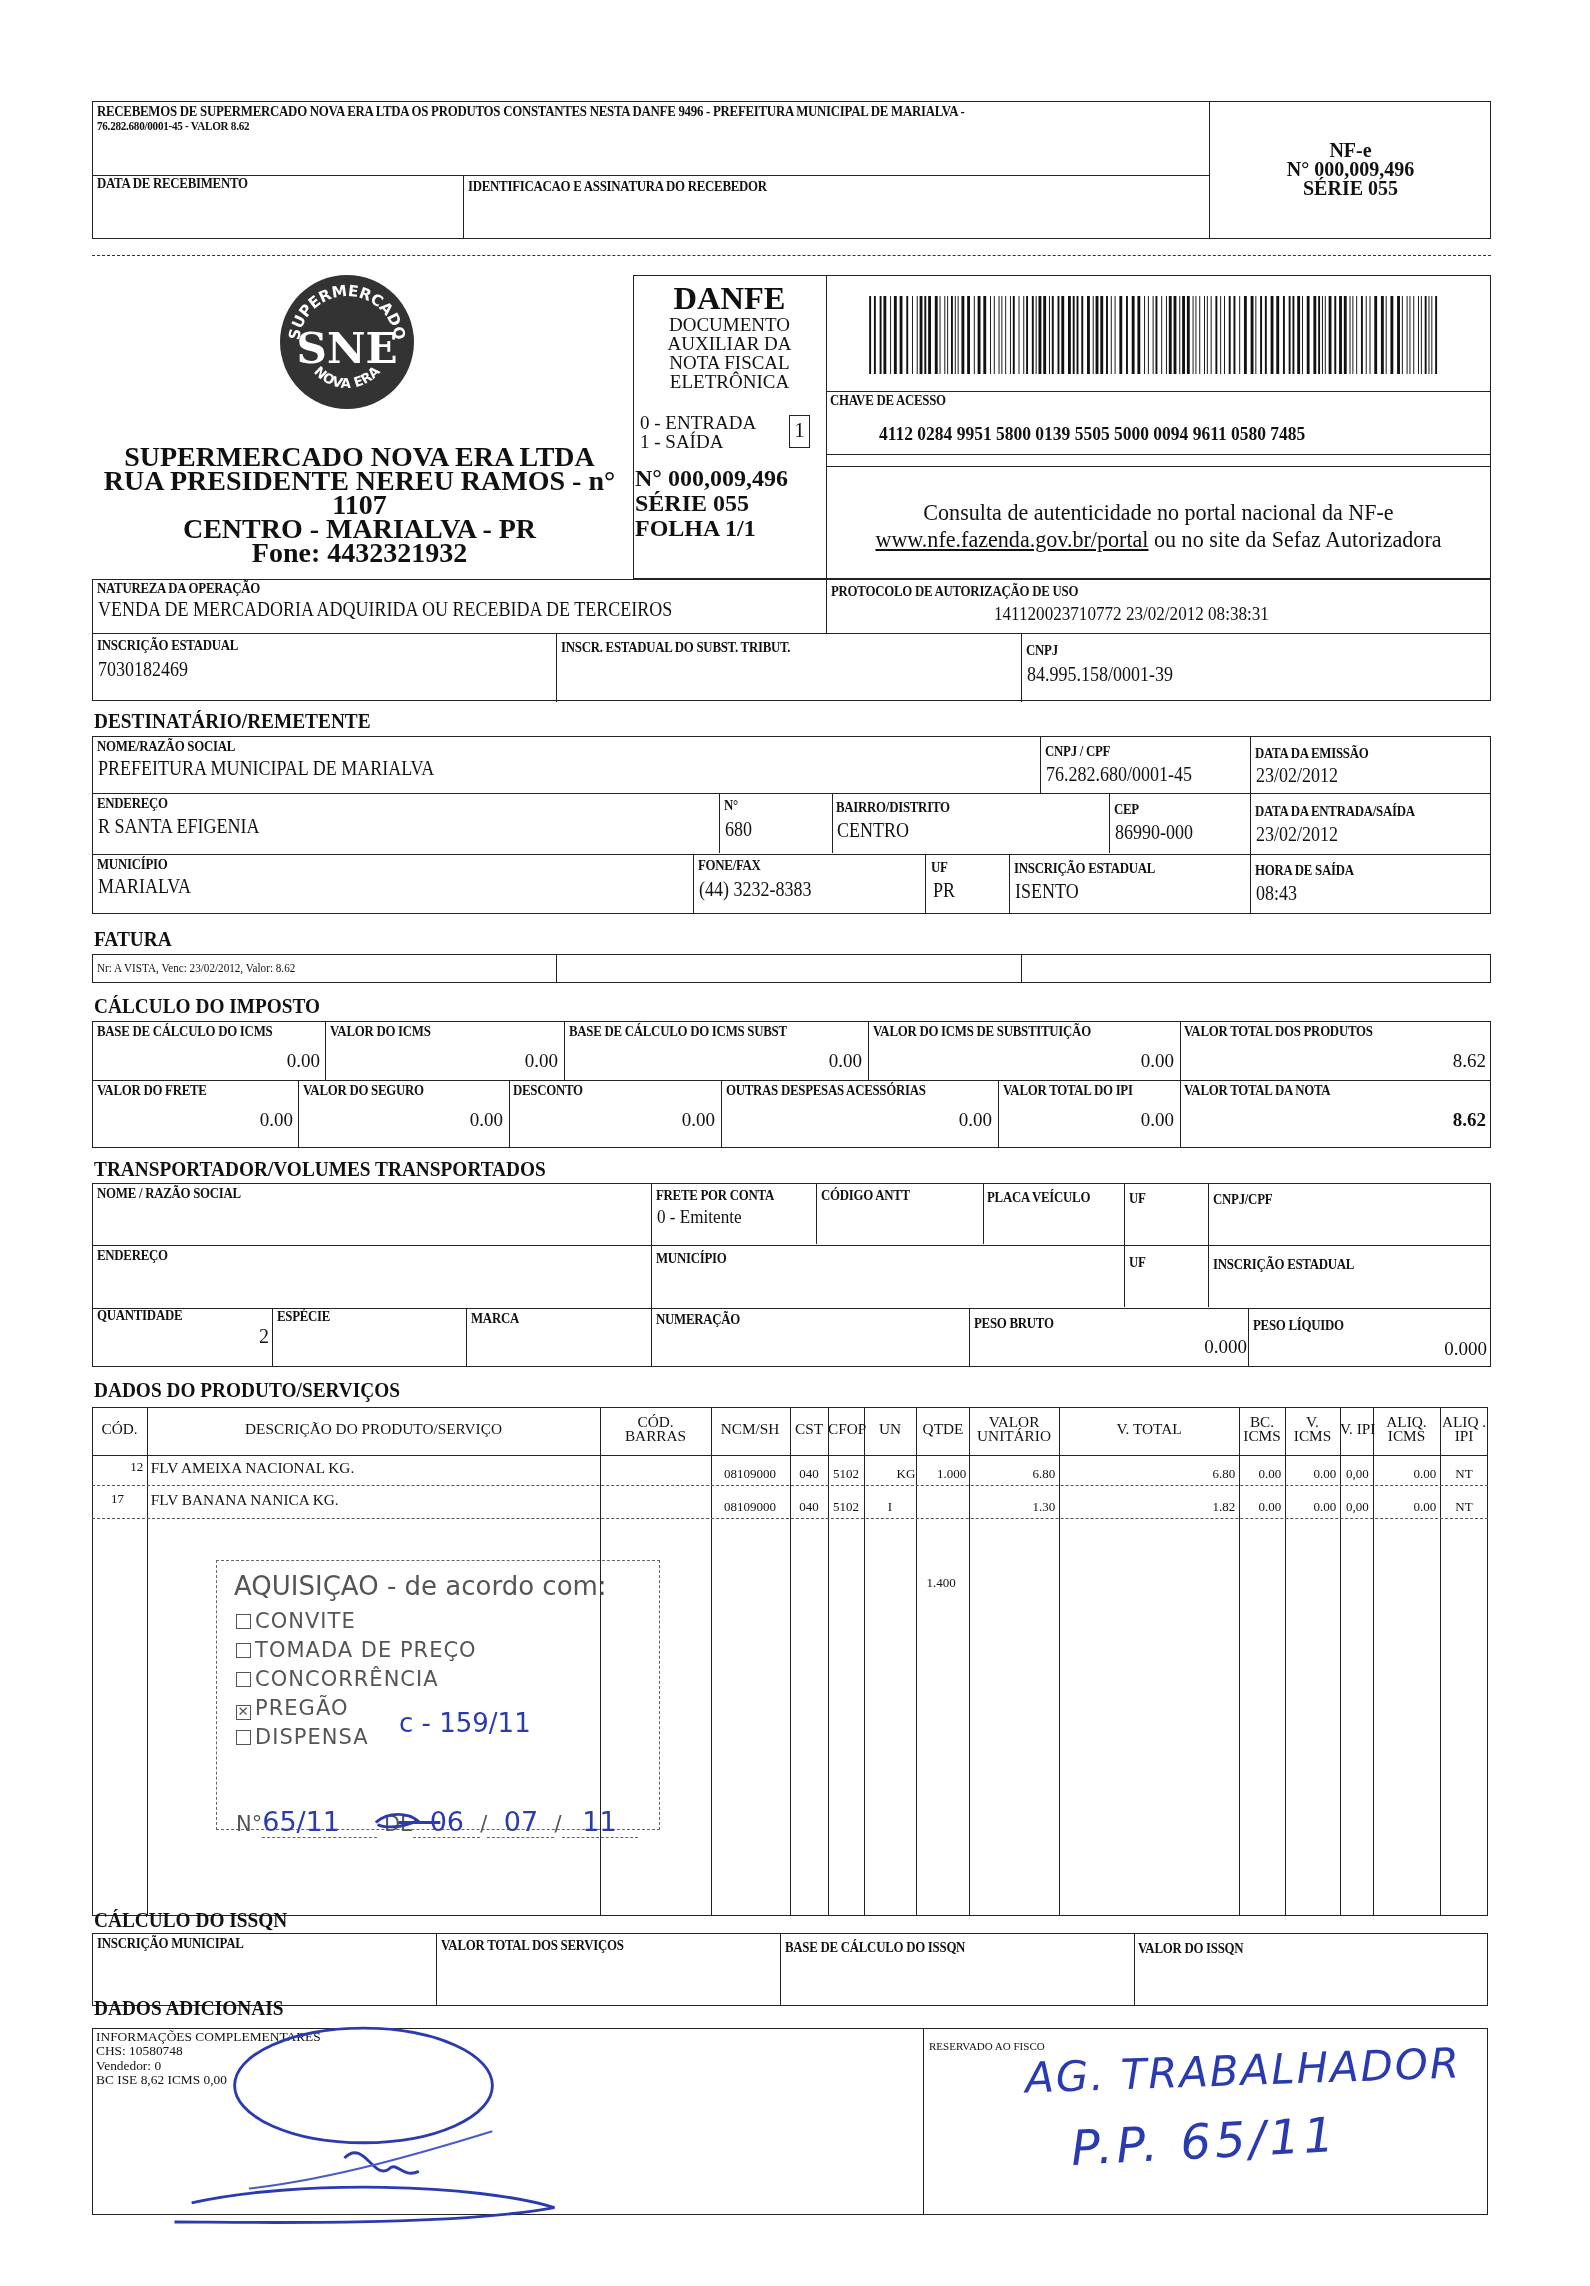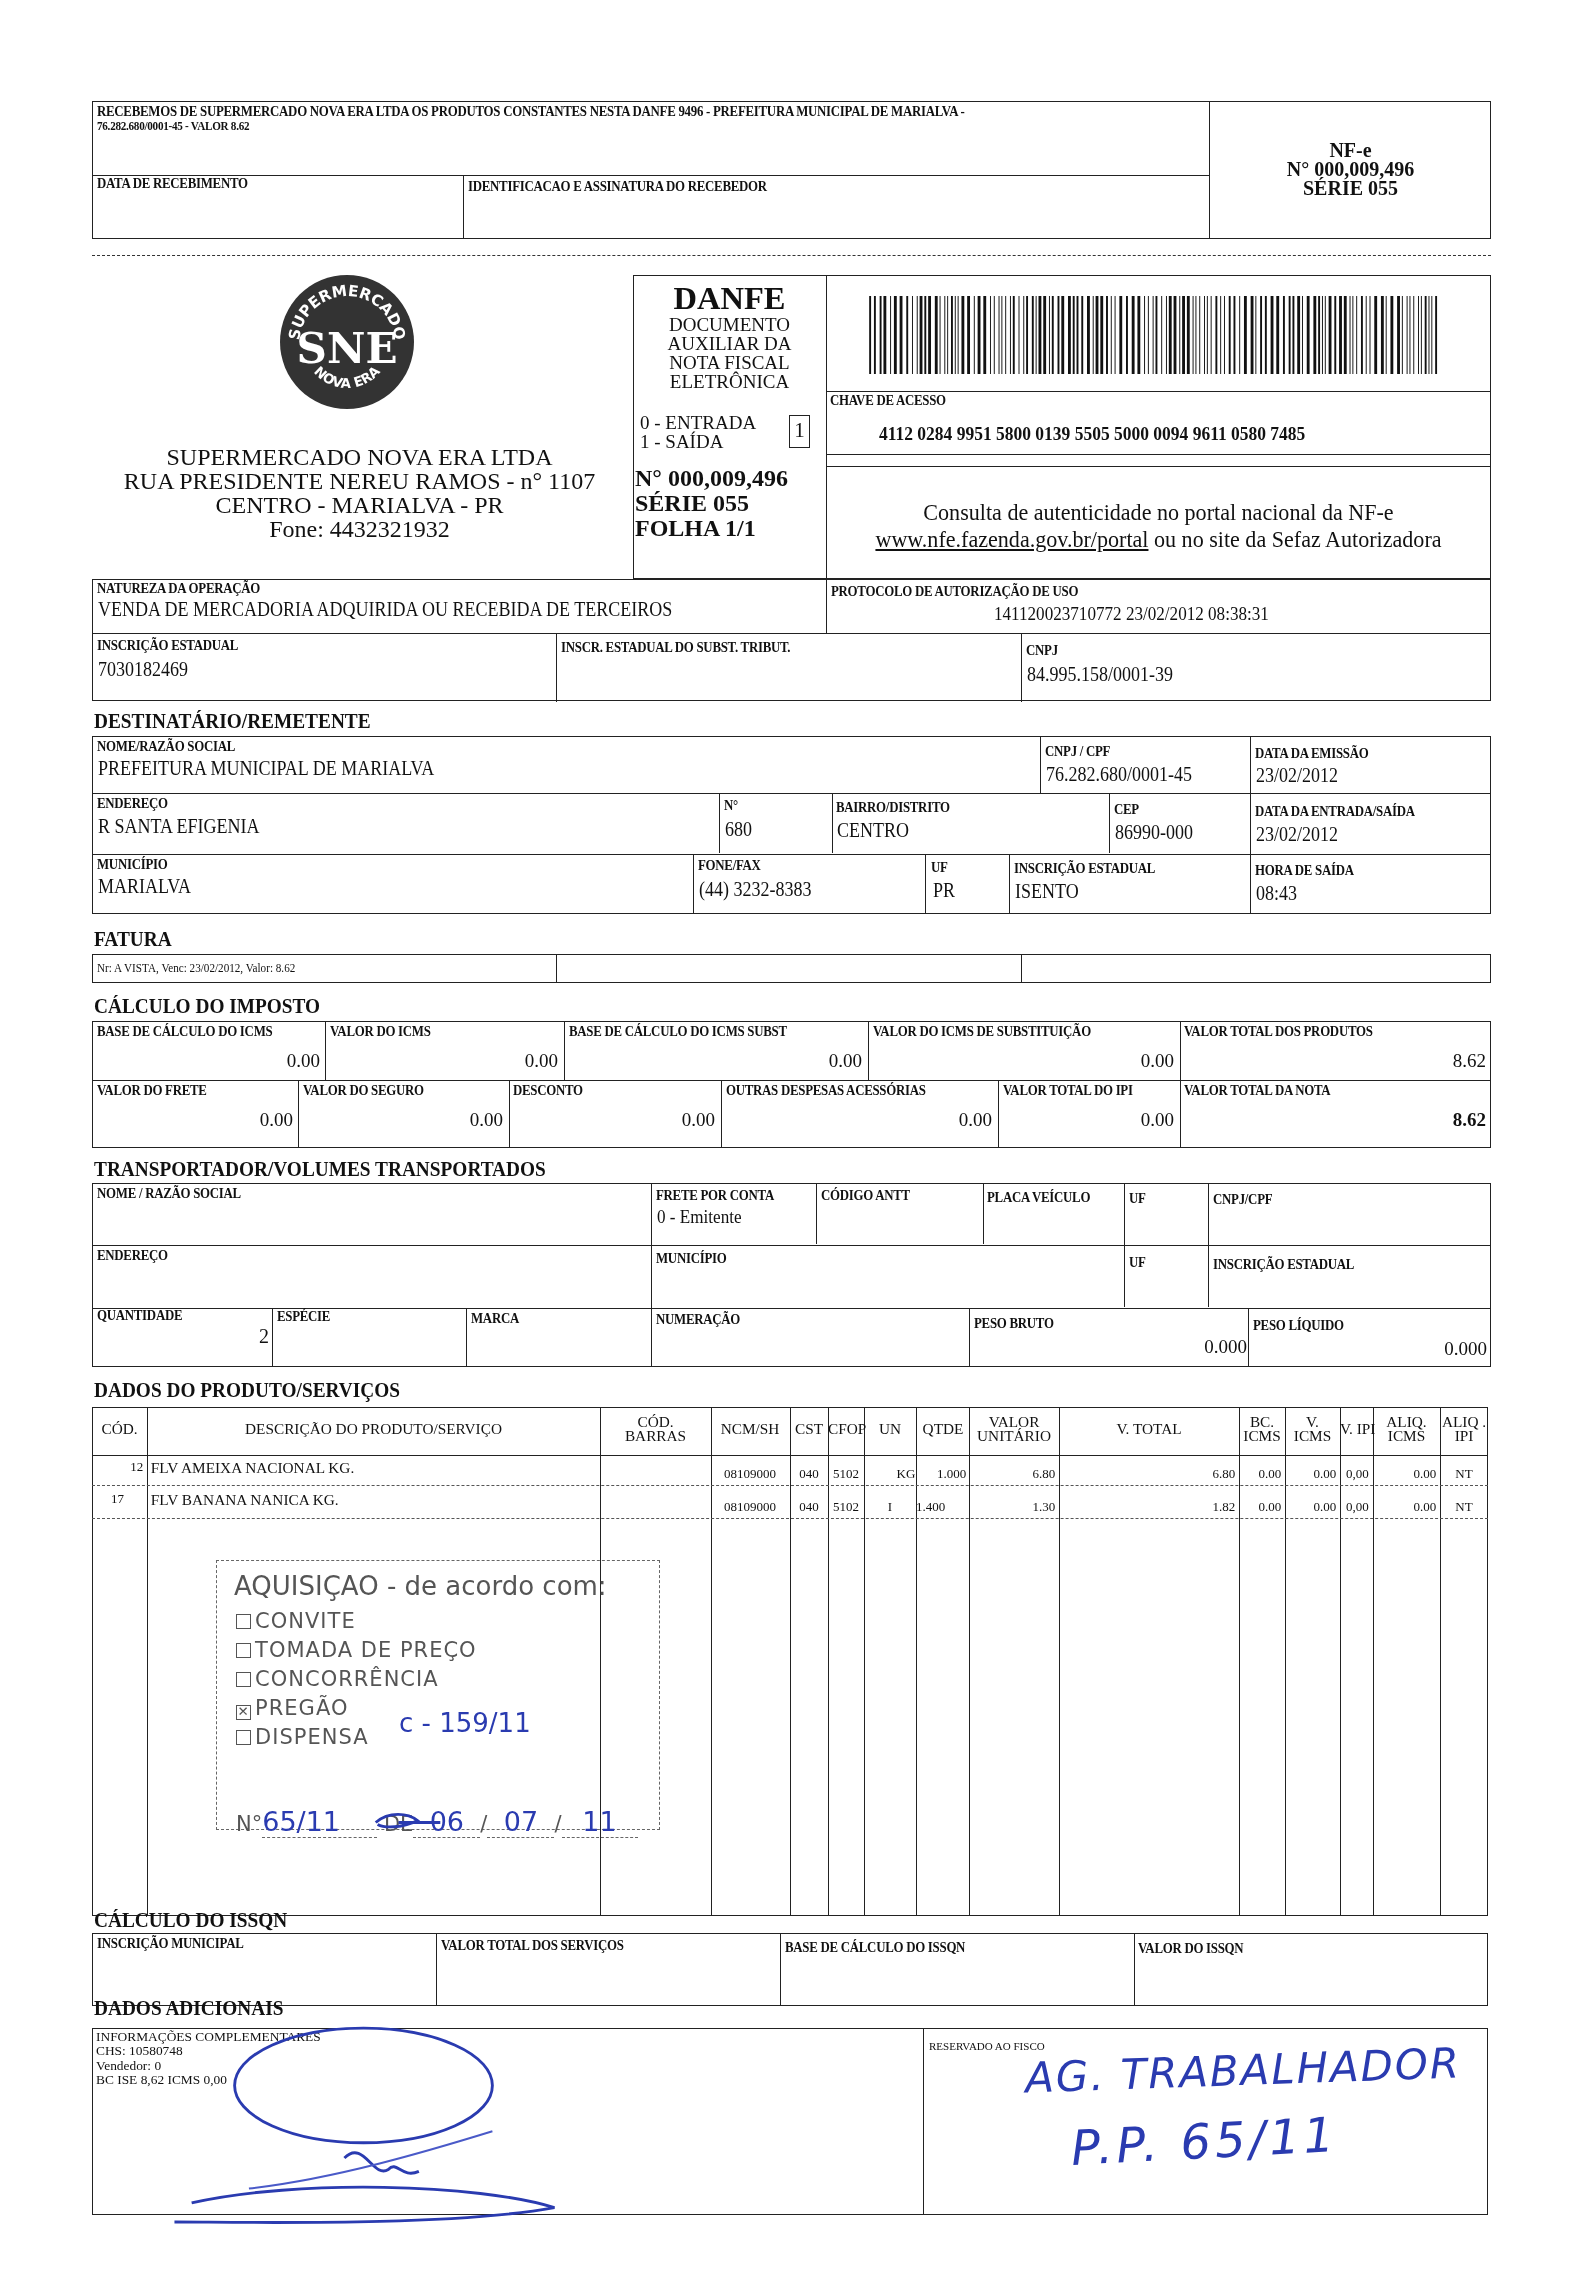--- a/index.html
+++ b/index.html
@@ -44,21 +44,21 @@
   <svg width="134" height="134" viewBox="0 0 140 140">
     <defs>
       <path id="arcTop" d="M 20,72 A 50,50 0 0 1 120,72"></path>
       <path id="arcBot" d="M 34,100 A 45,45 0 0 0 106,100"></path>
     </defs>
     <text font-family="DejaVu Sans, sans-serif" font-weight="bold" font-size="16" fill="#fff"><textPath href="#arcTop" startOffset="50%" text-anchor="middle" id="logoTopTP">SUPERMERCADO</textPath></text>
     <text font-family="DejaVu Sans, sans-serif" font-weight="bold" font-size="14" fill="#fff"><textPath href="#arcBot" startOffset="50%" text-anchor="middle" id="logoBotTP">NOVA ERA</textPath></text>
     <text x="70" y="92" text-anchor="middle" font-family="DejaVu Serif, serif" font-weight="bold" font-size="44" fill="#fff" id="logoMark">SNE</text>
   </svg>
 </div>
-<div class="abs center" style="left:92px;top:445px;width:535px;font-weight:normal;font-size:24px;line-height:24px;">
+<div class="abs center" style="left:92px;top:445px;width:535px;font-weight:bold;font-size:28px;line-height:24px;">
   <div>SUPERMERCADO NOVA ERA LTDA</div>
   <div>RUA PRESIDENTE NEREU RAMOS  - n° 1107</div>
   <div>CENTRO  -  MARIALVA  -  PR</div>
   <div>Fone: 4432321932</div>
 </div>
 
 <div class="box" style="left:633px;top:275px;width:858px;height:304px;"></div>
 <div class="vl" style="left:826px;top:275px;height:304px;"></div>
 <div class="hl" style="left:826px;top:391px;width:665px;"></div>
 <div class="hl" style="left:826px;top:454px;width:665px;"></div>
@@ -419,21 +419,21 @@
     <div class="td" style="left:1373px;top:1466px;width:67px;text-align:right;padding-right:3.8px;">0.00</div>
     <div class="td" style="left:1440px;top:1466px;width:48px;text-align:center;">NT</div>
     <div class="dash" style="left:92px;top:1518px;width:1396px;"></div>
     <div class="td" style="left:92px;top:1491px;width:55px;text-align:center;padding-right:3.8px;">17</div>
     <div class="td" style="left:147px;top:1491px;width:453px;text-align:left;padding-left:3.8px;font-size:15.3px;">FLV BANANA NANICA KG.</div>
     <div class="td" style="left:600px;top:1499px;width:111px;text-align:center;"></div>
     <div class="td" style="left:711px;top:1499px;width:78px;text-align:center;">08109000</div>
     <div class="td" style="left:790px;top:1499px;width:38px;text-align:center;">040</div>
     <div class="td" style="left:828px;top:1499px;width:36px;text-align:center;">5102</div>
     <div class="td" style="left:864px;top:1499px;width:52px;text-align:center;">I</div>
-    <div class="td" style="left:916px;top:1499px;width:54px;text-align:left;padding-right:3.8px;">1.400</div>
+    <div class="td" style="left:916px;top:1575px;width:54px;text-align:center;padding-right:3.8px;">1.400</div>
     <div class="td" style="left:969px;top:1499px;width:90px;text-align:right;padding-right:3.8px;">1.30</div>
     <div class="td" style="left:1059px;top:1499px;width:180px;text-align:right;padding-right:3.8px;">1.82</div>
     <div class="td" style="left:1239px;top:1499px;width:46px;text-align:right;padding-right:3.8px;">0.00</div>
     <div class="td" style="left:1285px;top:1499px;width:55px;text-align:right;padding-right:3.8px;">0.00</div>
     <div class="td" style="left:1340px;top:1499px;width:32.5px;text-align:right;padding-right:3.8px;">0,00</div>
     <div class="td" style="left:1373px;top:1499px;width:67px;text-align:right;padding-right:3.8px;">0.00</div>
     <div class="td" style="left:1440px;top:1499px;width:48px;text-align:center;">NT</div>
   </div>
 
 <div class="stamp" style="left:216px;top:1560px;width:444px;height:270px;">

